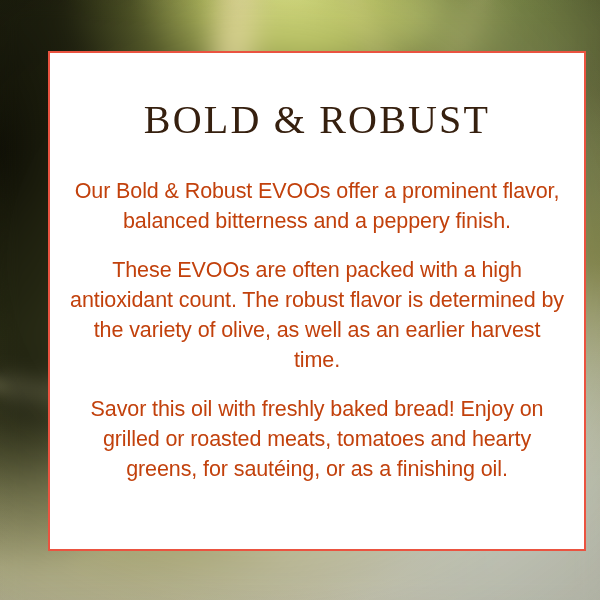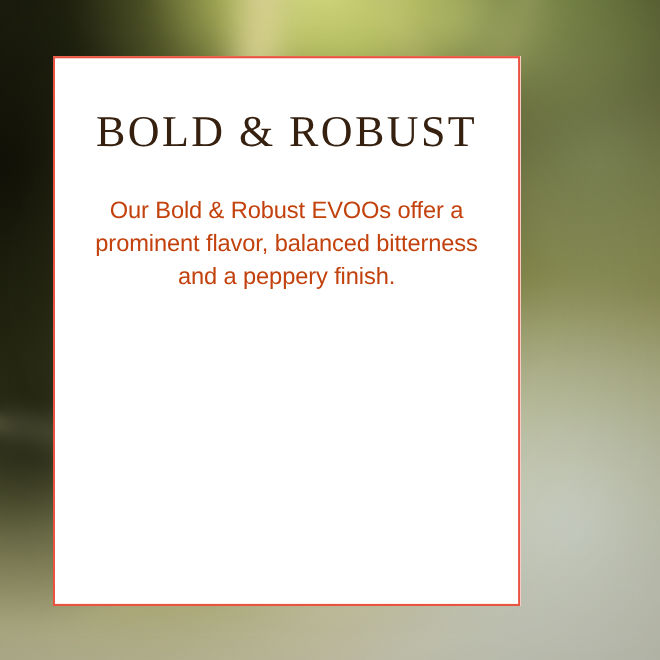--- a/index.html
+++ b/index.html
@@ -104,21 +104,21 @@
     background:
       radial-gradient(ellipse 520px 470px at 300px 300px,
         rgba(0,0,0,0) 48%, rgba(20,18,6,0.17) 100%);
   }
 
   
   #card {
     position: absolute;
     left: 48px;
     top: 51px;
-    width: 425px;
+    width: 538px;
     height: 500px;
     box-sizing: border-box;
     background: #ffffff;
     border: 2px solid #ea5340;
     display: flex;
     flex-direction: column;
     align-items: center;
     justify-content: flex-start;
   }
 
@@ -165,17 +165,19 @@
   <div class="bg-layer" id="bg-blobs"></div>
   <div class="bg-layer" id="bg-twigs"></div>
   <div class="bg-layer" id="bg-blur-veil"></div>
 
   <div id="card">
 
     <h1 id="card-title">BOLD &amp; ROBUST</h1>
 
     <div id="card-body">
       <p class="paragraph" id="para-0">Our Bold &amp; Robust EVOOs offer a prominent flavor, balanced bitterness and a peppery finish.</p>
+      <p class="paragraph" id="para-1">These EVOOs are often packed with a high antioxidant count. The robust flavor is determined by the variety of olive, as well as an earlier harvest time.</p>
+      <p class="paragraph" id="para-2">Savor this oil with freshly baked bread! Enjoy on grilled or roasted meats, tomatoes and hearty greens, for sautéing, or as a finishing oil.</p>
     </div>
 
   </div>
 
 </div>
 
 </body></html>

